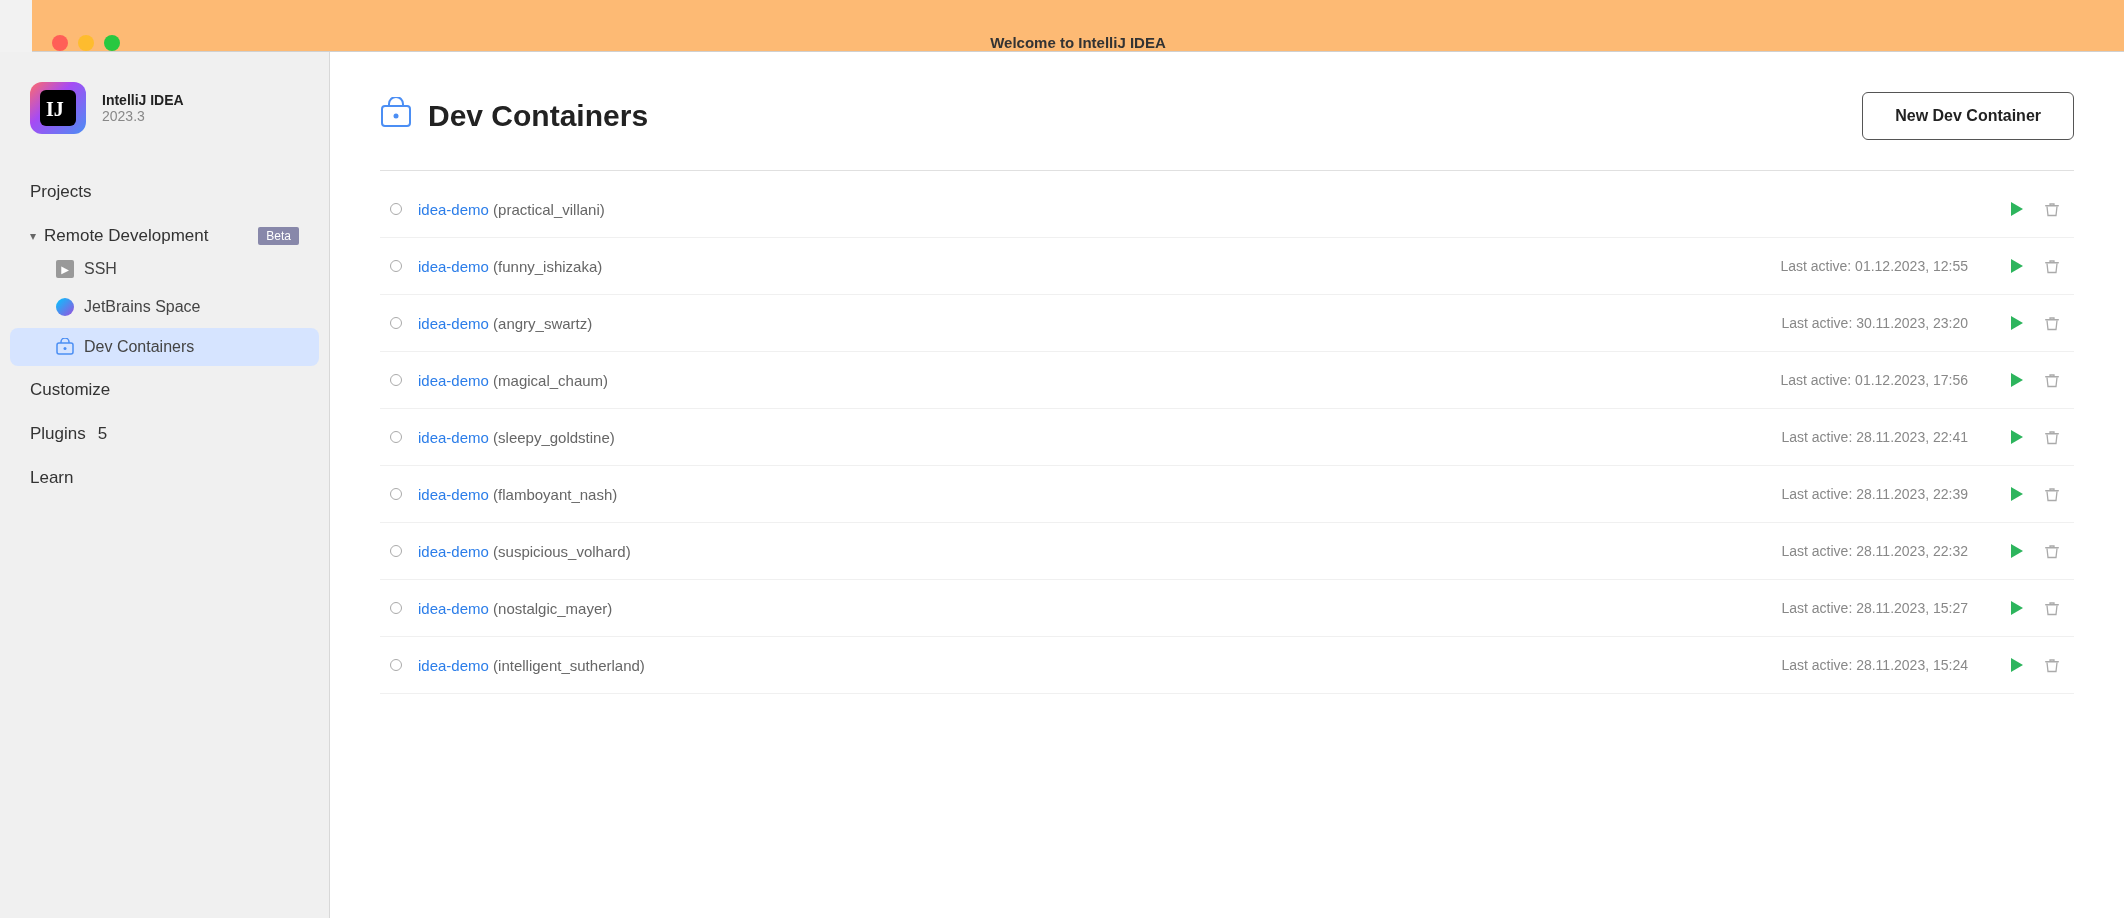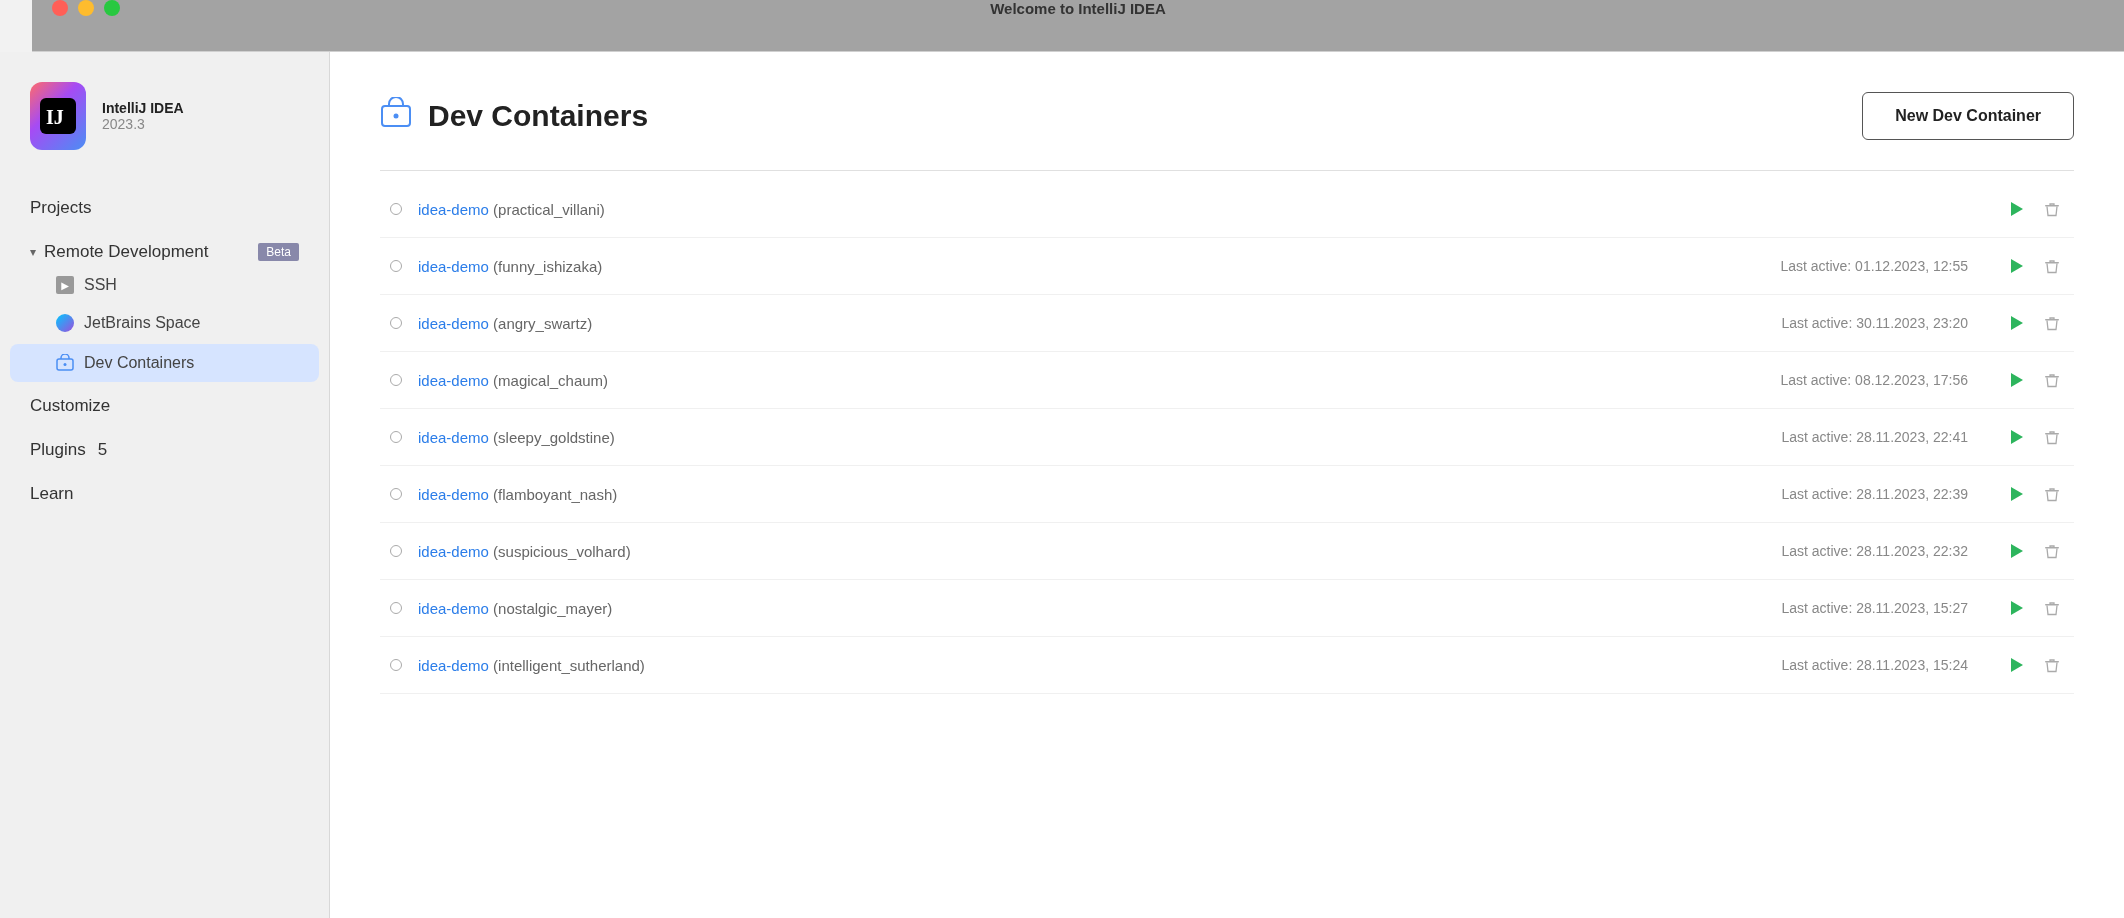--- a/index.html
+++ b/index.html
@@ -6,24 +6,24 @@
     body {
       font-family: -apple-system, BlinkMacSystemFont, 'Helvetica Neue', Arial, sans-serif;
       background: #f2f2f2;
       width: 2124px;
       height: 918px;
       overflow: hidden;
       display: flex;
       flex-direction: column;
     }
     .title-bar {
-      background: #a3a3a3;
+      background: #fdba74;
       height: 52px;
       display: flex;
-      align-items: flex-start;
+      align-items: flex-end;
       justify-content: center;
       position: relative;
       border-bottom: 1px solid #d0d0d0;
       flex-shrink: 0;
       margin-left: 32px;
     }
     .title-bar-buttons {
       position: absolute;
       left: 20px;
       display: flex;
@@ -61,21 +61,21 @@
       border-right: 1px solid #d8d8d8;
     }
     .sidebar-app-info {
       display: flex;
       align-items: center;
       gap: 16px;
       padding: 0 30px 36px 30px;
     }
     .app-logo {
       width: 56px;
-      height: 68px;
+      height: 52px;
       border-radius: 12px;
       background: linear-gradient(135deg, #ff6b6b 0%, #a64bf4 40%, #4b8ef4 100%);
       display: flex;
       align-items: center;
       justify-content: center;
       font-size: 24px;
       color: white;
       font-weight: bold;
       flex-shrink: 0;
     }
@@ -422,21 +422,21 @@
           </button>
         </div>
       </div>
 
       <div class="container-row">
         <span class="dot-indicator"></span>
         <span class="container-name">
           <span class="name-link">idea-demo</span>
           <span class="name-suffix"> (magical_chaum)</span>
         </span>
-        <span class="last-active">Last active: 08.12.2023, 17:56</span>
+        <span class="last-active">Last active: 01.12.2023, 17:56</span>
         <div class="row-actions">
           <button class="play-btn">
             <svg class="play-triangle" viewBox="0 0 16 16">
                 <polygon points="3,1 15,8 3,15" fill="#2db55d"></polygon>
               </svg>
           </button>
           <button class="delete-btn">
             <svg class="trash-icon" viewBox="0 0 16 16" fill="none">
               <rect x="1" y="4" width="14" height="1.5" rx="0.75" fill="#aaa"></rect>
               <path d="M3 5.5l1 9h8l1-9" stroke="#aaa" stroke-width="1.3" fill="none"></path>

